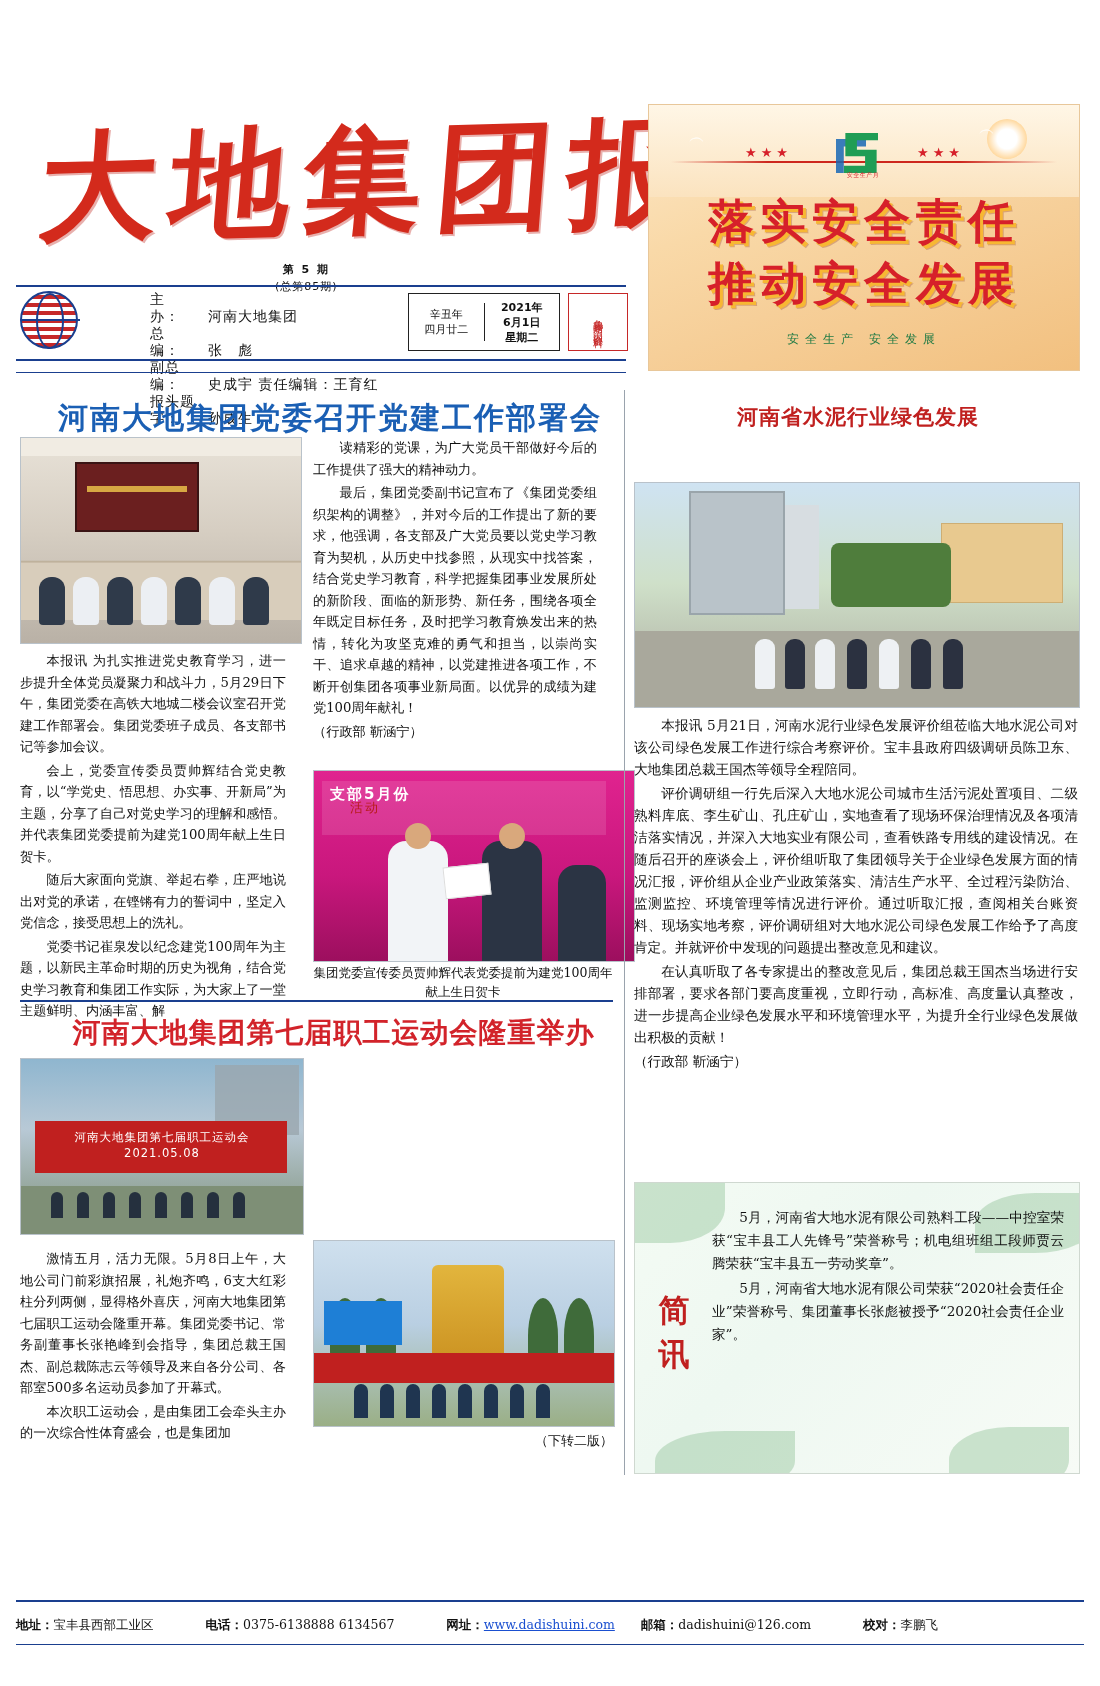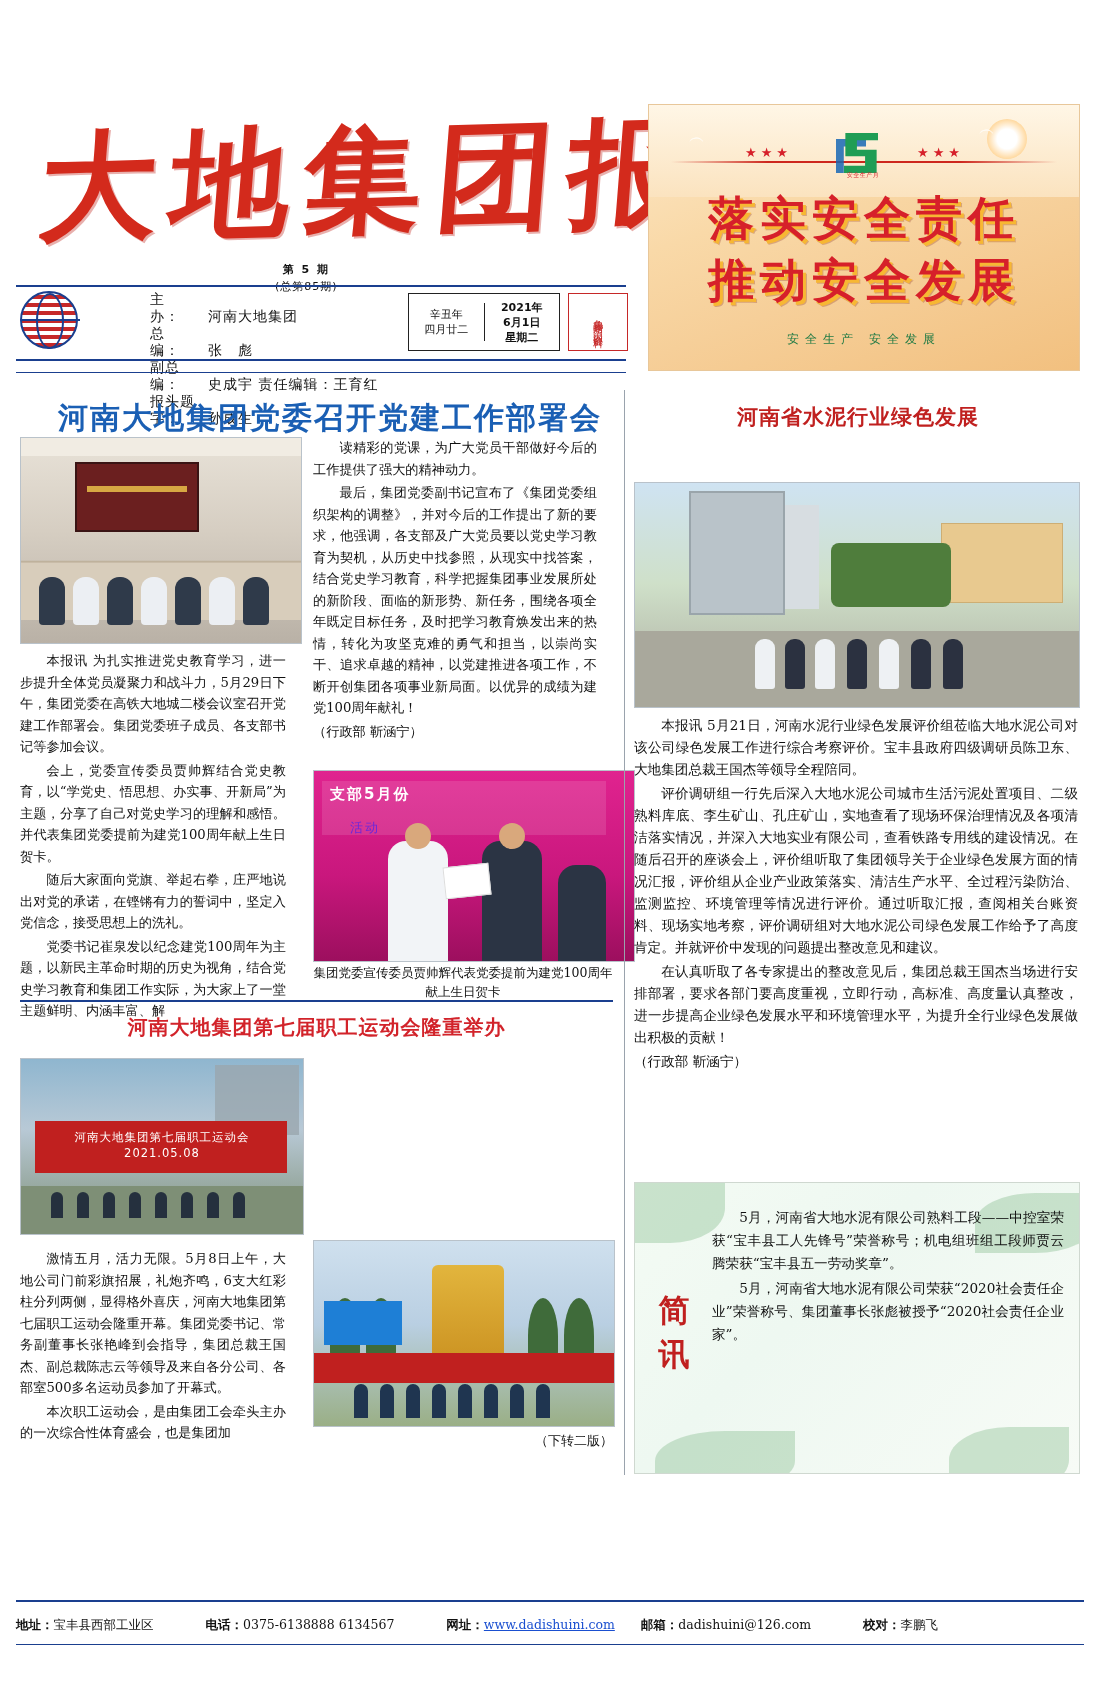--- a/index.html
+++ b/index.html
@@ -54,21 +54,21 @@
   .safety-logo{position:absolute;left:185px;top:26px;width:60px;height:48px;}
   .safety-logo .s-green{position:absolute;left:10px;top:2px;width:34px;height:40px;background:#1f9d55;
     clip-path:polygon(100% 0,100% 18%,38% 18%,38% 42%,96% 42%,96% 100%,0 100%,0 82%,62% 82%,62% 58%,4% 58%,4% 0);}
   .safety-logo .s-blue{position:absolute;left:2px;top:8px;width:30px;height:34px;background:#1767b5;opacity:.85;
     clip-path:polygon(0 0,100% 0,100% 22%,26% 22%,26% 100%,0 100%);}
   .safety-logo .cap{position:absolute;left:6px;top:40px;width:46px;height:7px;font-size:6px;color:#d6202a;text-align:center;letter-spacing:.5px;}
   .stars-l,.stars-r{position:absolute;top:40px;font-size:13px;color:#d6202a;letter-spacing:4px;}
   .stars-l{left:96px;} .stars-r{left:268px;}
   .banner-title{position:absolute;left:0;top:86px;width:430px;text-align:center;}
   .banner-title .bt{
-    font-family:Liberation Mono, monospace;
+    font-family:Liberation Serif, serif;
     font-size:46px;font-weight:bold;letter-spacing:6px;line-height:62px;
     color:#d6202a;
     text-shadow:3px 3px 0 #f7b733,4px 4px 0 rgba(120,20,10,.25);
   }
   .banner-sub{position:absolute;left:0;top:226px;width:430px;text-align:center;font-size:12px;color:#1f7a44;letter-spacing:6px;}
 
   
   .hr-main{position:absolute;left:16px;top:372px;width:610px;height:0;border-top:1px solid #1a3f8f;}
 
   
@@ -85,42 +85,42 @@
   .p1 .table{position:absolute;left:-10px;top:120px;width:300px;height:60px;background:#d8cdbb;border-top:2px solid #bfb29c;transform:perspective(200px) rotateX(18deg);}
   .p1 .ppl{position:absolute;bottom:18px;width:26px;height:48px;background:#2f3a4a;border-radius:12px 12px 4px 4px;}
   .p1 .ppl.w{background:#eceff3;}
   .p1 .ceil{position:absolute;left:0;top:0;width:100%;height:18px;background:#f1ece3;}
 
   
   .p2{left:313px;top:770px;width:300px;height:190px;padding-left:20px;}
   .p2 .bg{position:absolute;left:0;top:0;width:100%;height:100%;background:linear-gradient(180deg,#e0238f 0%,#c9177d 55%,#9c0f5e 100%);}
   .p2 .banner2{position:absolute;left:8px;top:10px;width:284px;height:54px;background:rgba(255,255,255,.12);}
   .p2 .t1{position:absolute;left:16px;top:14px;color:#fff;font-size:15px;letter-spacing:2px;font-weight:bold;}
-  .p2 .t2{position:absolute;left:36px;top:48px;color:#6d28d9;font-size:13px;letter-spacing:2px;}
+  .p2 .t2{position:absolute;left:36px;top:28px;color:#b91c1c;font-size:13px;letter-spacing:2px;}
   .p2 .m{position:absolute;bottom:0;width:60px;height:120px;background:#2b3444;border-radius:18px 18px 0 0;}
   .p2 .m.light{background:#f2f4f7;}
   .p2 .head{position:absolute;width:26px;height:26px;border-radius:50%;background:#d9a87c;}
   .p2 .paper{position:absolute;left:130px;bottom:64px;width:44px;height:30px;background:#fff;border:1px solid #ddd;transform:rotate(-6deg);}
 
   .cap1{position:absolute;left:313px;top:963px;width:300px;text-align:center;font-size:12.5px;line-height:19px;color:#111;
     font-family:"DejaVu Serif","Liberation Serif",serif;}
 
   .col-text{position:absolute;font-size:13.2px;line-height:21.5px;color:#111;text-align:justify;
     font-family:"DejaVu Serif","Liberation Serif",serif;text-justify:inter-ideograph;}
   .col-text p{margin:0 16px 2px 0;text-indent:2em;}
   .sign{text-align:left;text-indent:0 !important;}
 
   .c1a{left:20px;top:650px;width:282px;height:340px;}
   .c1b{left:313px;top:437px;width:300px;height:325px;}
 
   
   .hr2{position:absolute;left:20px;top:1000px;width:593px;border-top:2px solid #1a3f8f;}
-  .headline2{position:absolute;left:20px;top:1014px;width:593px;text-align:center;
-    font-family:"DejaVu Serif","Liberation Serif",serif;
-    font-size:20px;font-weight:bold;color:#d2232a;letter-spacing:1px;}
+  .headline2{position:absolute;left:37px;top:1014px;width:593px;text-align:center;
+    font-family:"DejaVu Serif","Liberation Serif",serif;
+    font-size:28px;font-weight:bold;color:#d2232a;letter-spacing:1px;}
 
   
   .p3{left:20px;top:1058px;width:282px;height:175px;}
   .p3 .bg{position:absolute;inset:0;background:linear-gradient(180deg,#8fb6cf 0%,#b8c9d6 40%,#7e8f76 100%);}
   .p3 .ind{position:absolute;right:4px;top:6px;width:84px;height:70px;background:#9aa6ae;opacity:.8;}
   .p3 .stage{position:absolute;left:14px;top:62px;width:252px;height:52px;background:#c0201f;}
   .p3 .stxt{position:absolute;left:22px;top:70px;width:238px;text-align:center;color:#fff;font-size:11.5px;line-height:16px;letter-spacing:1px;}
   .p3 .front{position:absolute;left:0;bottom:0;width:100%;height:48px;background:#7e8f76;}
   .p3 .pp{position:absolute;bottom:16px;width:12px;height:26px;background:#25303e;border-radius:6px 6px 0 0;}
 

